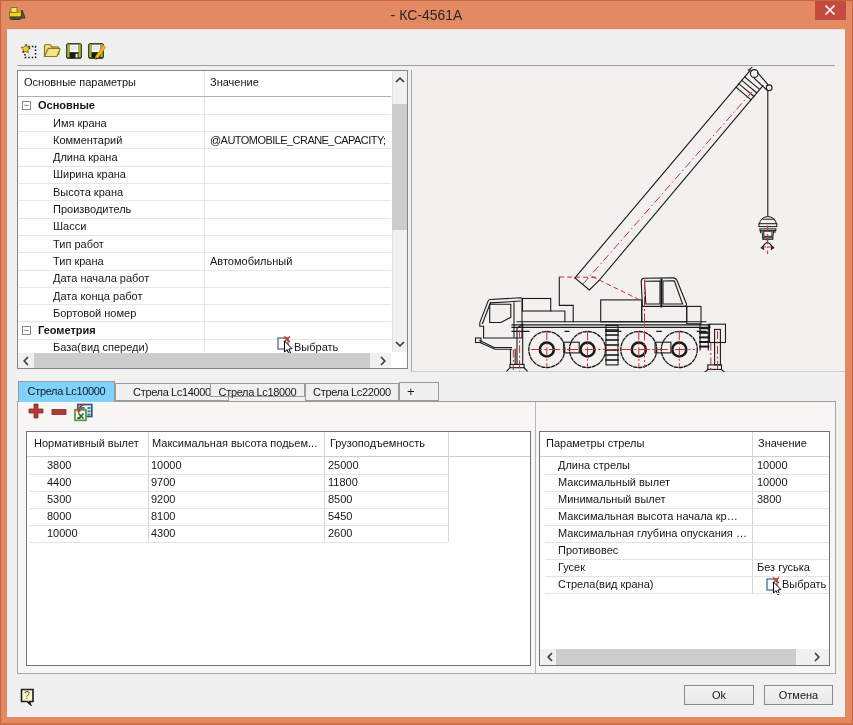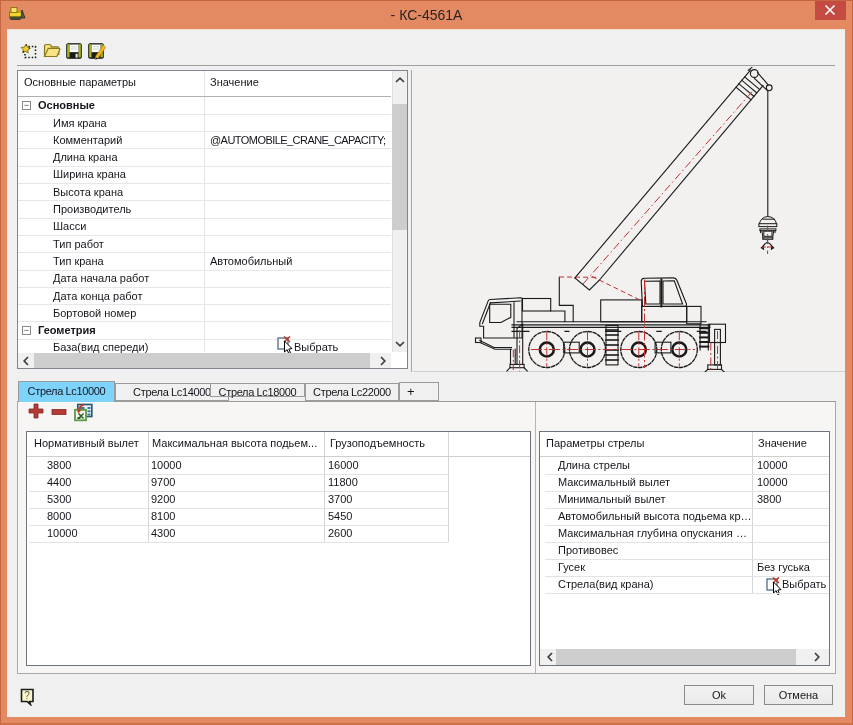--- a/index.html
+++ b/index.html
@@ -313,29 +313,29 @@
 <div id="ltable">
     <div class="abs" style="left:34px;top:437px">Нормативный вылет</div>
     <div class="abs" style="left:152px;top:437px">Максимальная высота подьем...</div>
     <div class="abs" style="left:330px;top:437px">Грузоподъемность</div>
     <div class="line" style="left:148px;top:432px;width:1px;height:110px;background:#d6d6d6"></div>
     <div class="line" style="left:324px;top:432px;width:1px;height:110px;background:#d6d6d6"></div>
     <div class="line" style="left:448px;top:432px;width:1px;height:110px;background:#d6d6d6"></div>
     <div class="line" style="left:27px;top:456px;width:503px;height:1px;background:#cfcfcf"></div>
     <div class="abs" style="left:47px;top:458.5px">3800</div>
     <div class="abs" style="left:151px;top:458.5px">10000</div>
-    <div class="abs" style="left:328px;top:458.5px">16000</div>
+    <div class="abs" style="left:328px;top:458.5px">25000</div>
     <div class="line" style="left:29px;top:473.5px;width:419px;height:1px;background:#e3e3e3"></div>
     <div class="abs" style="left:47px;top:475.5px">4400</div>
     <div class="abs" style="left:151px;top:475.5px">9700</div>
     <div class="abs" style="left:328px;top:475.5px">11800</div>
     <div class="line" style="left:29px;top:490.5px;width:419px;height:1px;background:#e3e3e3"></div>
     <div class="abs" style="left:47px;top:492.5px">5300</div>
     <div class="abs" style="left:151px;top:492.5px">9200</div>
-    <div class="abs" style="left:328px;top:492.5px">3700</div>
+    <div class="abs" style="left:328px;top:492.5px">8500</div>
     <div class="line" style="left:29px;top:507.5px;width:419px;height:1px;background:#e3e3e3"></div>
     <div class="abs" style="left:47px;top:509.5px">8000</div>
     <div class="abs" style="left:151px;top:509.5px">8100</div>
     <div class="abs" style="left:328px;top:509.5px">5450</div>
     <div class="line" style="left:29px;top:524.5px;width:419px;height:1px;background:#e3e3e3"></div>
     <div class="abs" style="left:47px;top:526.5px">10000</div>
     <div class="abs" style="left:151px;top:526.5px">4300</div>
     <div class="abs" style="left:328px;top:526.5px">2600</div>
     <div class="line" style="left:29px;top:541.5px;width:419px;height:1px;background:#e3e3e3"></div>
   </div>
@@ -350,21 +350,21 @@
     <div class="line" style="left:540px;top:456px;width:289px;height:1px;background:#cfcfcf"></div>
     <div class="abs" style="left:558px;top:458.5px;width:196px;overflow:hidden;white-space:nowrap">Длина стрелы</div>
     <div class="abs" style="left:757px;top:458.5px">10000</div>
     <div class="line" style="left:545px;top:473.5px;width:284px;height:1px;background:#e3e3e3"></div>
     <div class="abs" style="left:558px;top:475.5px;width:196px;overflow:hidden;white-space:nowrap">Максимальный вылет</div>
     <div class="abs" style="left:757px;top:475.5px">10000</div>
     <div class="line" style="left:545px;top:490.5px;width:284px;height:1px;background:#e3e3e3"></div>
     <div class="abs" style="left:558px;top:492.5px;width:196px;overflow:hidden;white-space:nowrap">Минимальный вылет</div>
     <div class="abs" style="left:757px;top:492.5px">3800</div>
     <div class="line" style="left:545px;top:507.5px;width:284px;height:1px;background:#e3e3e3"></div>
-    <div class="abs" style="left:558px;top:509.5px;width:196px;overflow:hidden;white-space:nowrap">Автомобильный высота подьема кр…</div>
+    <div class="abs" style="left:558px;top:509.5px;width:196px;overflow:hidden;white-space:nowrap">Максимальная высота начала кр…</div>
     <div class="line" style="left:545px;top:524.5px;width:284px;height:1px;background:#e3e3e3"></div>
     <div class="abs" style="left:558px;top:526.5px;width:196px;overflow:hidden;white-space:nowrap">Максимальная глубина опускания …</div>
     <div class="line" style="left:545px;top:541.5px;width:284px;height:1px;background:#e3e3e3"></div>
     <div class="abs" style="left:558px;top:543.5px;width:196px;overflow:hidden;white-space:nowrap">Противовес</div>
     <div class="line" style="left:545px;top:558.5px;width:284px;height:1px;background:#e3e3e3"></div>
     <div class="abs" style="left:558px;top:560.5px;width:196px;overflow:hidden;white-space:nowrap">Гусек</div>
     <div class="abs" style="left:757px;top:560.5px">Без гуська</div>
     <div class="line" style="left:545px;top:575.5px;width:284px;height:1px;background:#e3e3e3"></div>
     <div class="abs" style="left:558px;top:577.5px;width:196px;overflow:hidden;white-space:nowrap">Стрела(вид крана)</div>
     <svg class="abs" style="left:766px;top:576.5px" width="24" height="22" viewBox="0 0 24 22">

